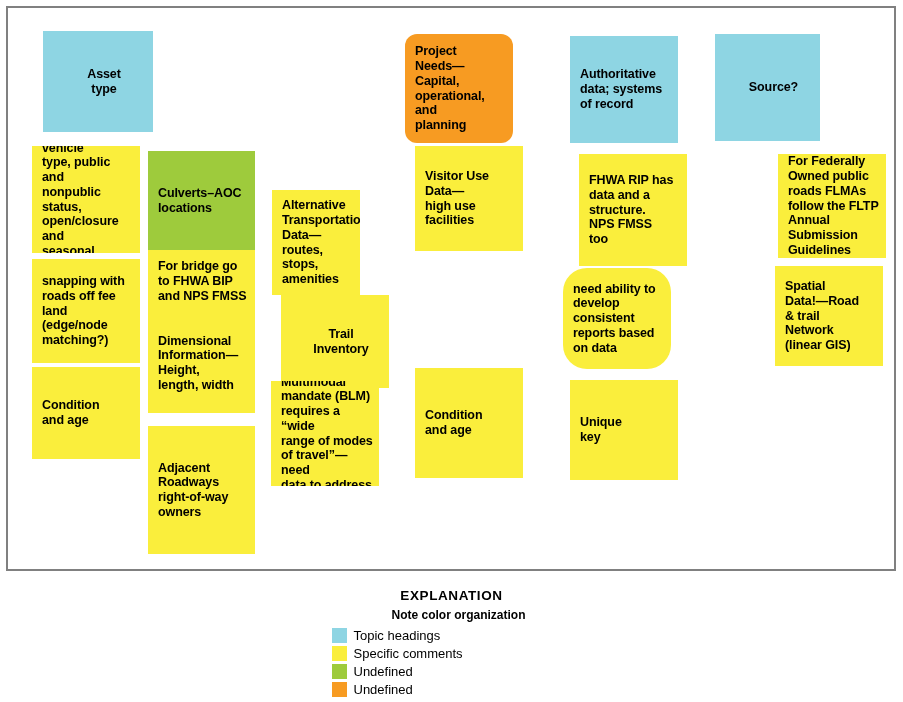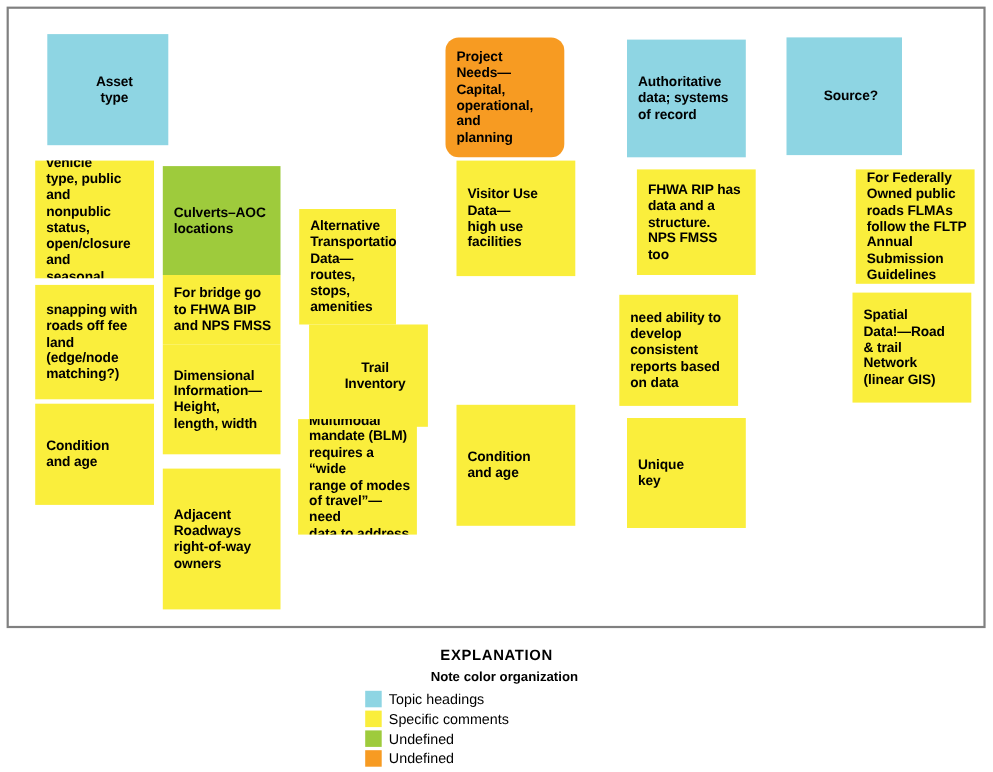--- a/index.html
+++ b/index.html
@@ -191,28 +191,28 @@
       </div>
       <div class="note ta-left pad-l" style="left: 407px; top: 360px; width: 108px; height: 110px; background: rgb(250, 238, 60);">
         <span class="note-text">Condition
 and age</span>
       </div>
       <div class="note ta-left pad-l" style="left: 562px; top: 28px; width: 108px; height: 107px; background: rgb(142, 213, 227);">
         <span class="note-text">Authoritative
 data; systems
 of record</span>
       </div>
-      <div class="note ta-left pad-l" style="left: 571px; top: 146px; width: 108px; height: 96px; background: rgb(250, 238, 60);">
+      <div class="note ta-left pad-l" style="left: 571px; top: 146px; width: 108px; height: 112px; background: rgb(250, 238, 60);">
         <span class="note-text">FHWA RIP has
 data and a
 structure.
 NPS FMSS
 too</span>
       </div>
-      <div class="note ta-left pad-l" style="left: 555px; top: 260px; width: 108px; height: 101px; background: rgb(250, 238, 60);">
+      <div class="note ta-left pad-l" style="left: 555px; top: 260px; width: 108px; height: 101px; background: rgb(250, 238, 60); border-radius: 24px;">
         <span class="note-text">need ability to
 develop
 consistent
 reports based
 on data</span>
       </div>
       <div class="note ta-left pad-l" style="left: 562px; top: 372px; width: 108px; height: 100px; background: rgb(250, 238, 60);">
         <span class="note-text">Unique
 key</span>
       </div>

